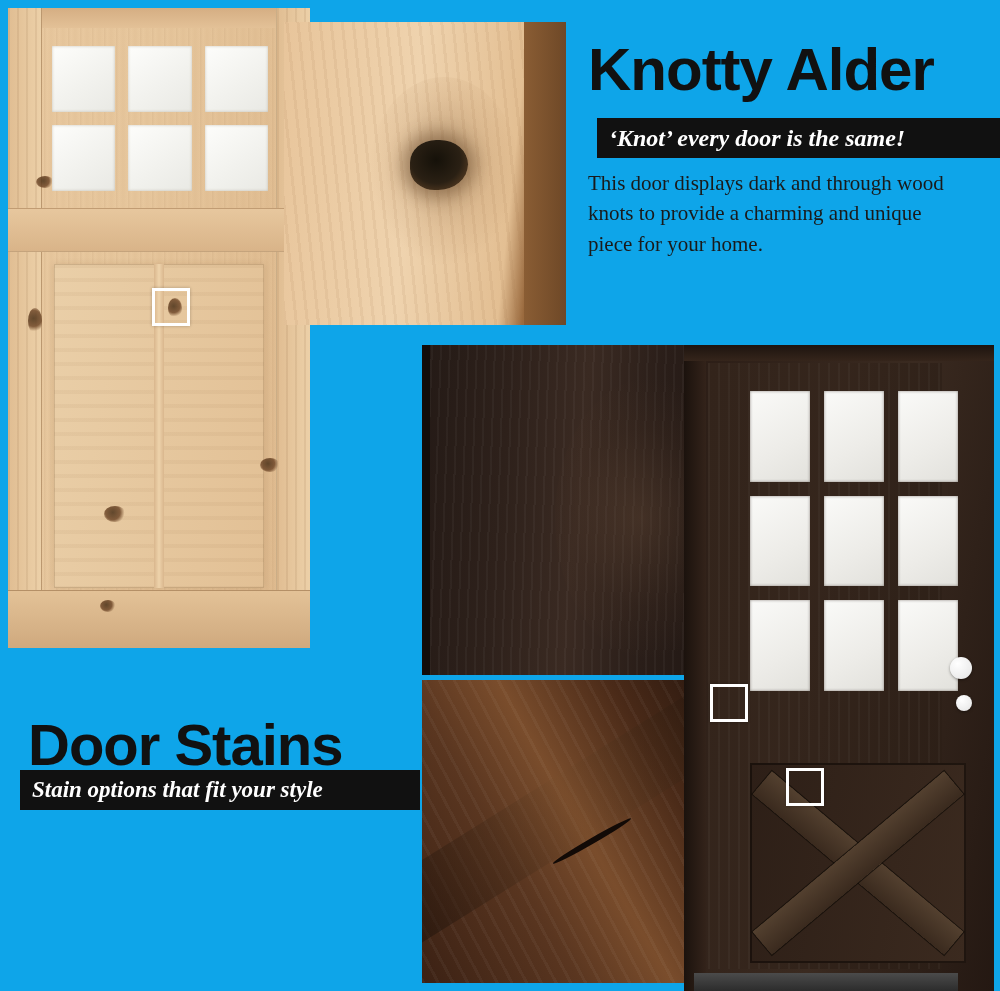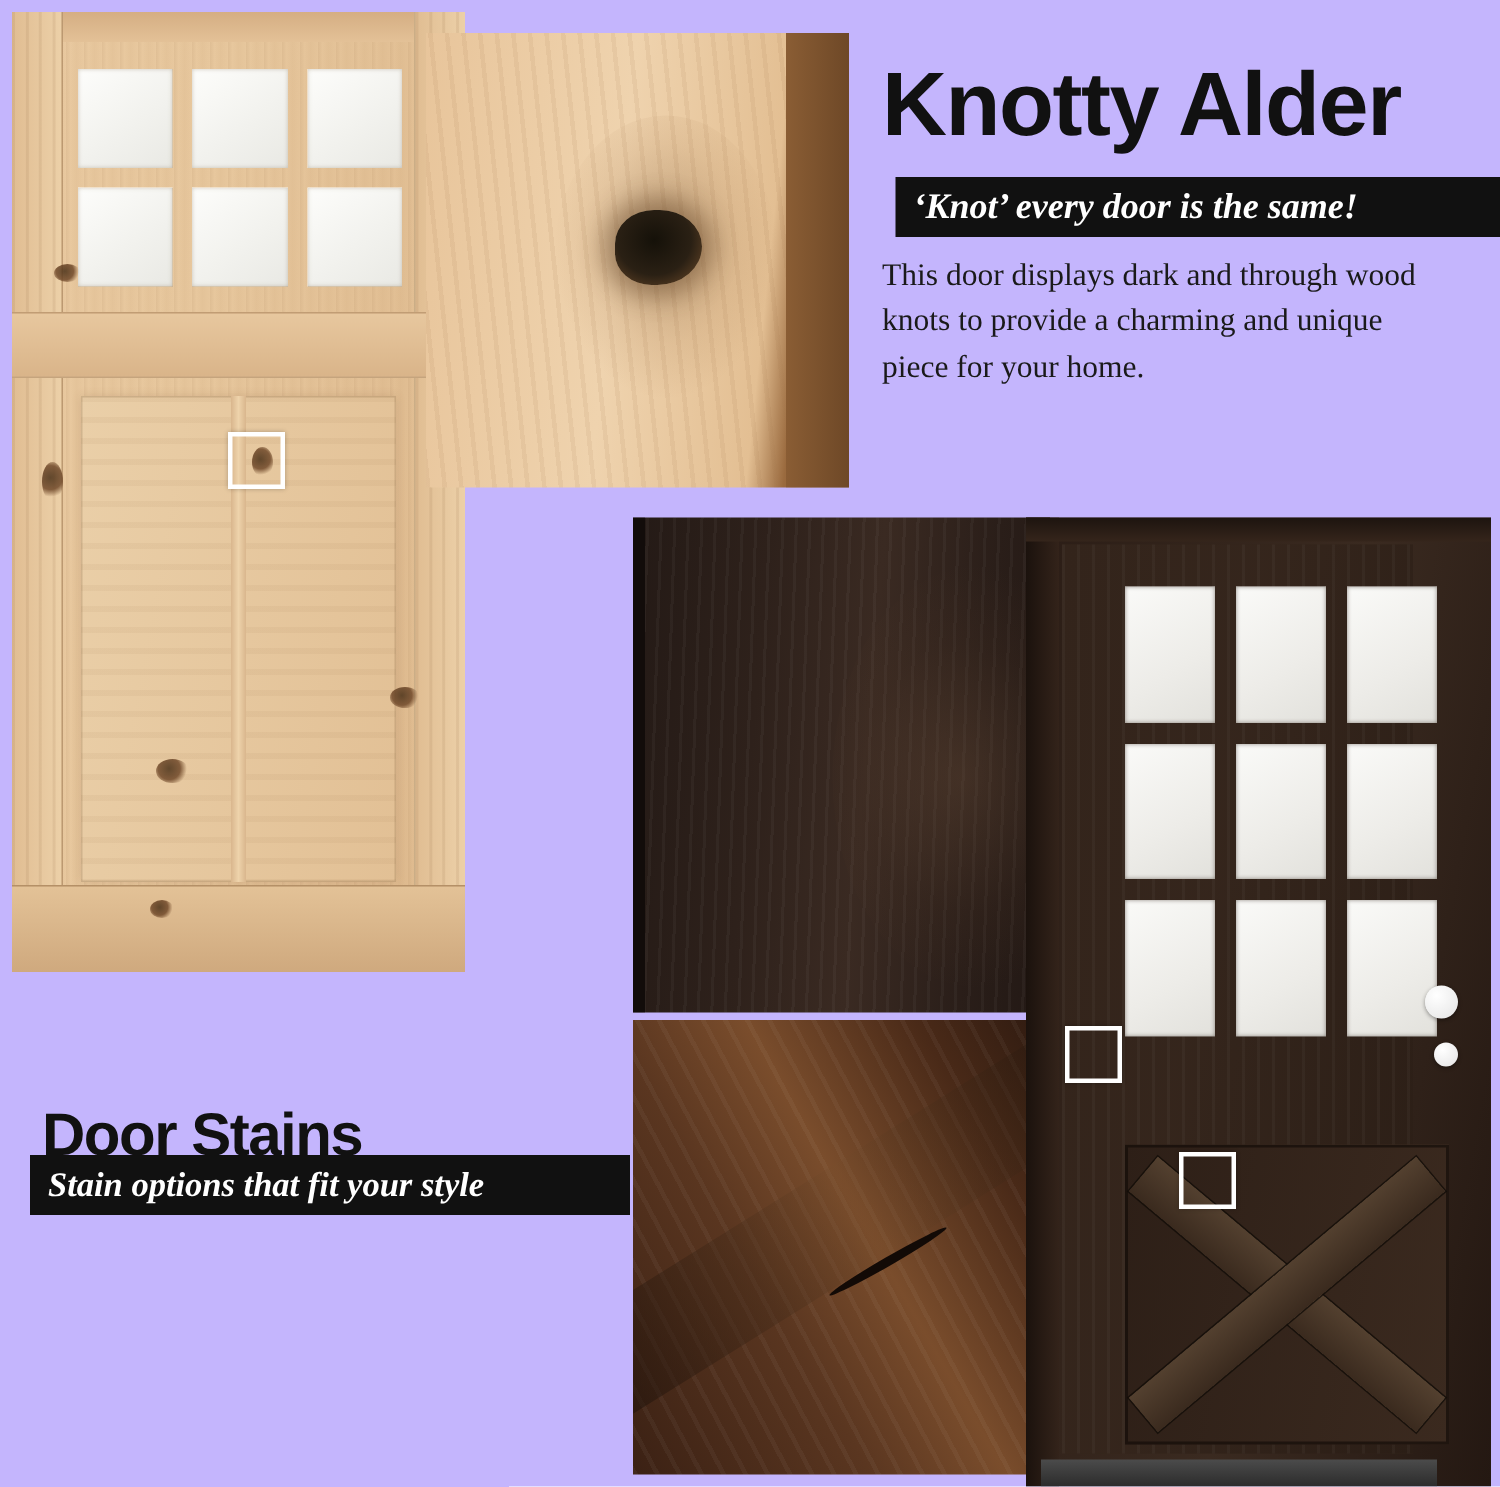--- a/index.html
+++ b/index.html
@@ -5,21 +5,21 @@
   * { box-sizing: border-box; margin: 0; padding: 0; }
   html, body {
     width: 1000px; height: 991px;
     background: #ffffff;
     font-family: "Liberation Sans", sans-serif;
     overflow: hidden;
   }
   .canvas {
     position: relative;
     width: 1000px; height: 991px;
-    background: #c4b5fd;
+    background: #0ea5e9;
   }
 
   
   .photo { position: absolute; overflow: hidden; }
 
   
   #door-light {
     left: 8px; top: 8px; width: 302px; height: 640px;
     background:
       repeating-linear-gradient(90deg,
@@ -225,21 +225,21 @@
     position: absolute;
     color: #1a1a1a;
     font-family: "Liberation Serif", serif;
   }
 
   #knotty-title { left: 588px; top: 40px; font-size: 60px; line-height: 1; }
   #knotty-ribbon { left: 597px; top: 118px; width: 458px; height: 40px; padding-left: 12px; }
   #knotty-ribbon span { font-size: 24px; font-family: "Liberation Serif", serif; }
   #knotty-body { left: 588px; top: 168px; width: 360px; font-size: 21px; line-height: 1.45; }
 
-  #stains-title { left: 28px; top: 737px; font-size: 40px; line-height: 1; }
+  #stains-title { left: 28px; top: 716px; font-size: 58px; line-height: 1; }
   #stains-ribbon { left: 20px; top: 770px; width: 400px; height: 40px; padding-left: 12px; }
   #stains-ribbon span { font-size: 23px; font-family: "Liberation Serif", serif; text-align: center; }
   #stains-body { left: 28px; top: 818px; width: 392px; font-size: 21px; line-height: 1.42; }
 </style>
 </head>
 <body>
 
 <div class="canvas">
 
   <div class="photo" id="door-light">

